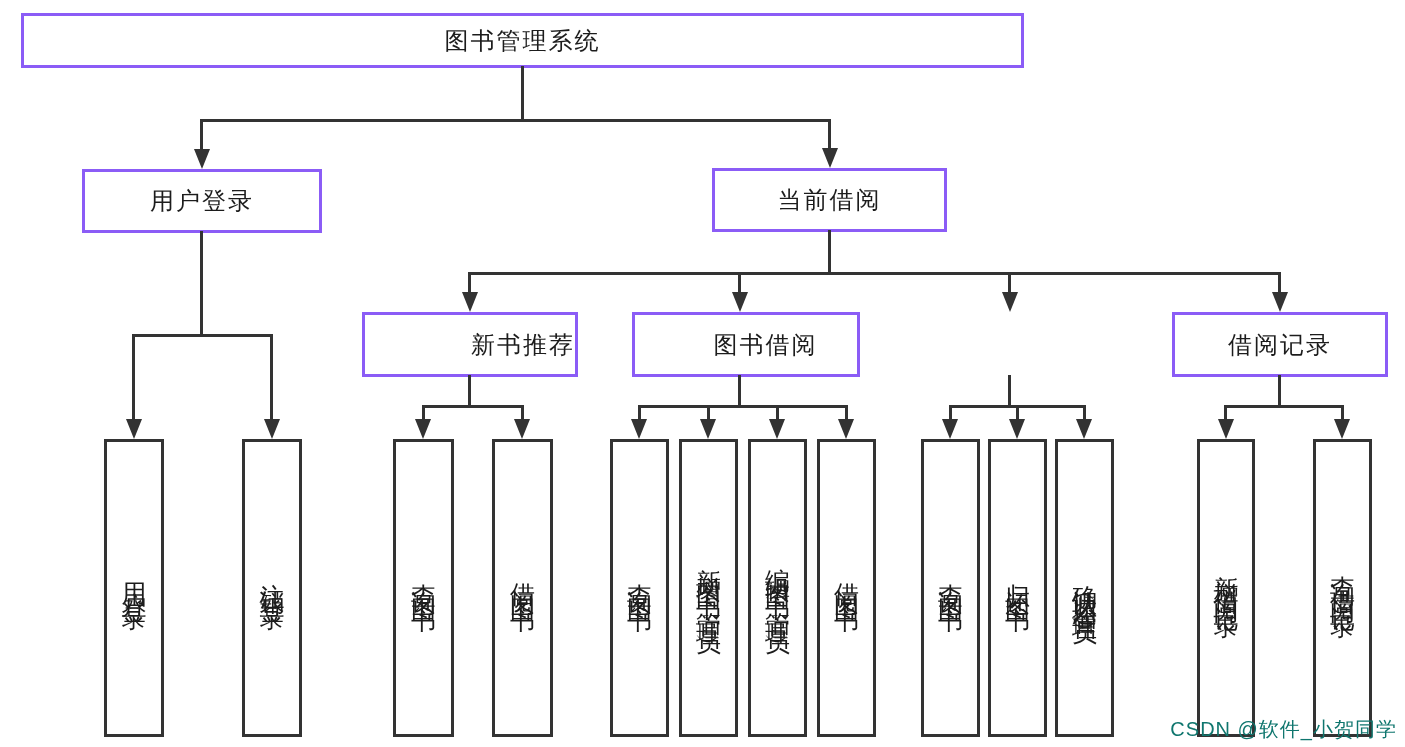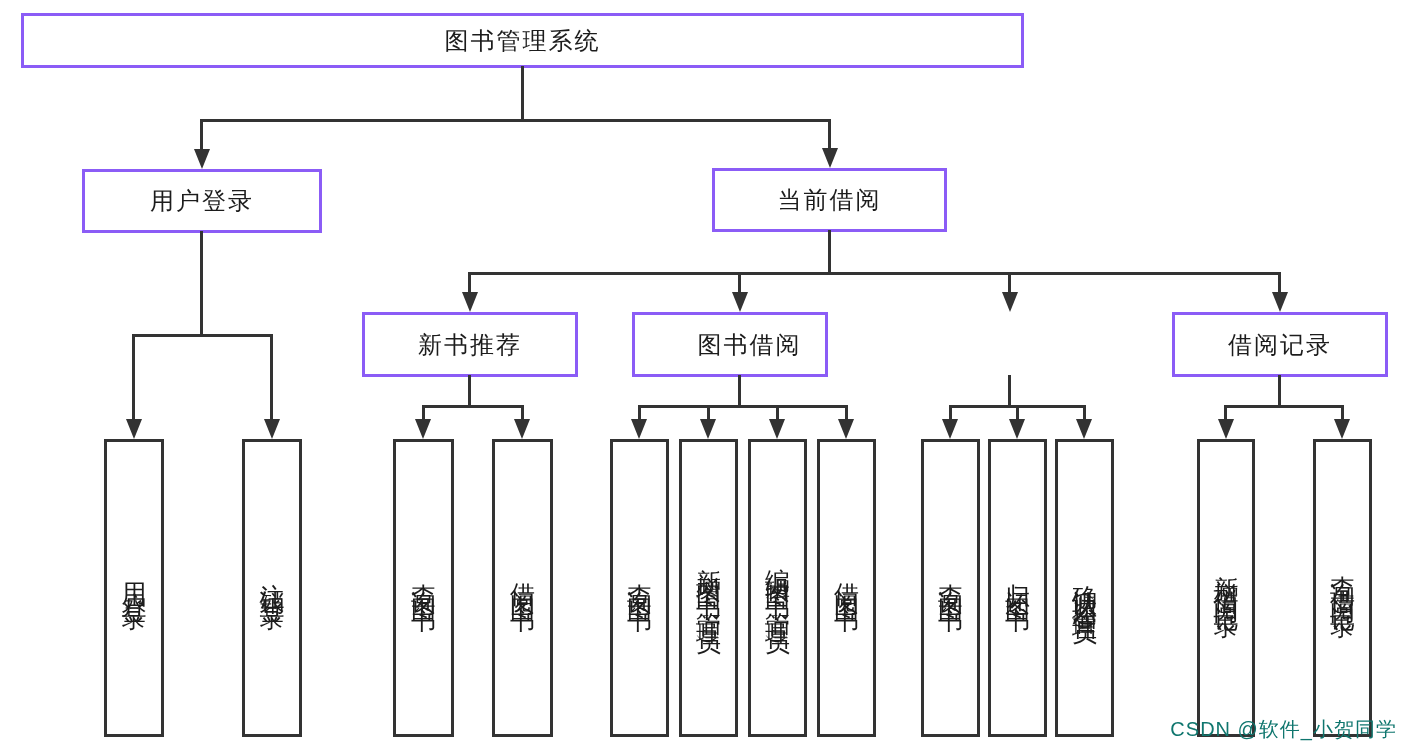--- a/index.html
+++ b/index.html
@@ -79,24 +79,24 @@
   <div class="hline" style="left:468px;top:272px;width:813px;"></div>
   <div class="vline" style="left:468px;top:272px;height:23px;"></div>
   <div class="arrow" style="left:462px;top:292px;"></div>
   <div class="vline" style="left:738px;top:272px;height:23px;"></div>
   <div class="arrow" style="left:732px;top:292px;"></div>
   <div class="vline" style="left:1008px;top:272px;height:23px;"></div>
   <div class="arrow" style="left:1002px;top:292px;"></div>
   <div class="vline" style="left:1278px;top:272px;height:23px;"></div>
   <div class="arrow" style="left:1272px;top:292px;"></div>
 
-  <div class="hbox" style="left:362px;top:312px;width:216px;height:65px;">
+  <div class="hbox" style="left:362px;top:312px;width:216px;height:65px;justify-content:flex-end;">
     <span>新书推荐</span>
   </div>
-  <div class="hbox" style="left:632px;top:312px;width:196px;height:65px;padding-left:39px;">
+  <div class="hbox" style="left:632px;top:312px;width:228px;height:65px;padding-left:39px;">
     <span>图书借阅</span>
   </div>
   <div class="hbox" style="left:1172px;top:312px;width:216px;height:65px;">
     <span>借阅记录</span>
   </div>
 
   <div class="vline" style="left:468px;top:375px;height:33px;"></div>
   <div class="hline" style="left:422px;top:405px;width:102px;"></div>
   <div class="vline" style="left:422px;top:405px;height:17px;"></div>
   <div class="arrow" style="left:415px;top:419px;"></div>

